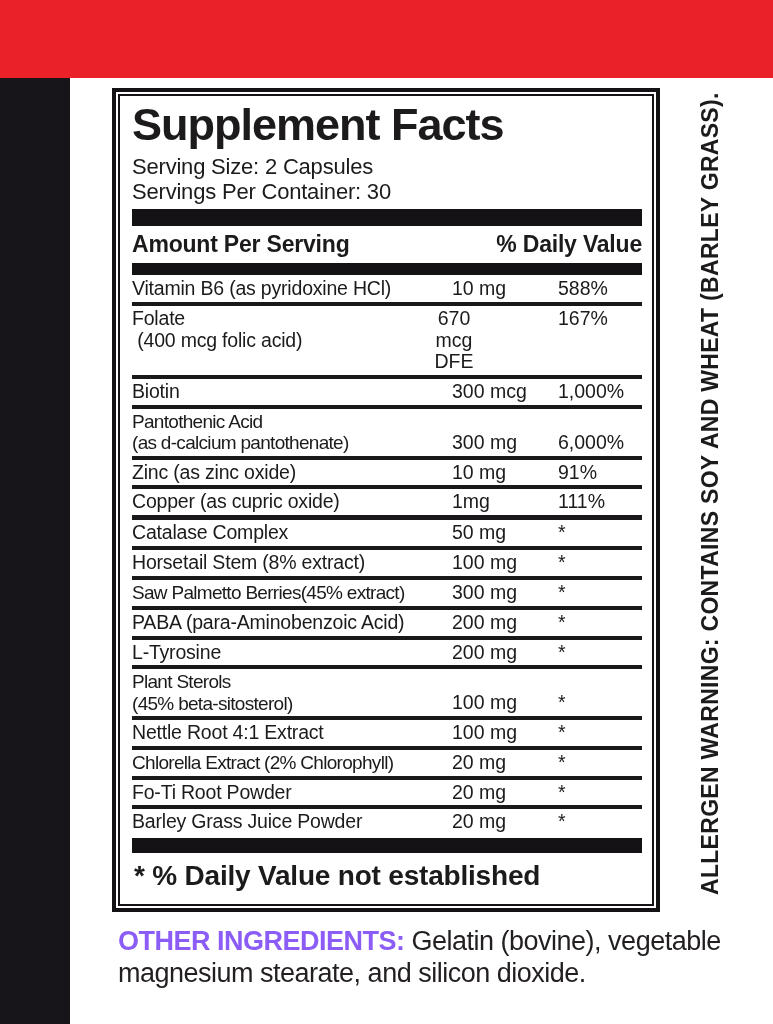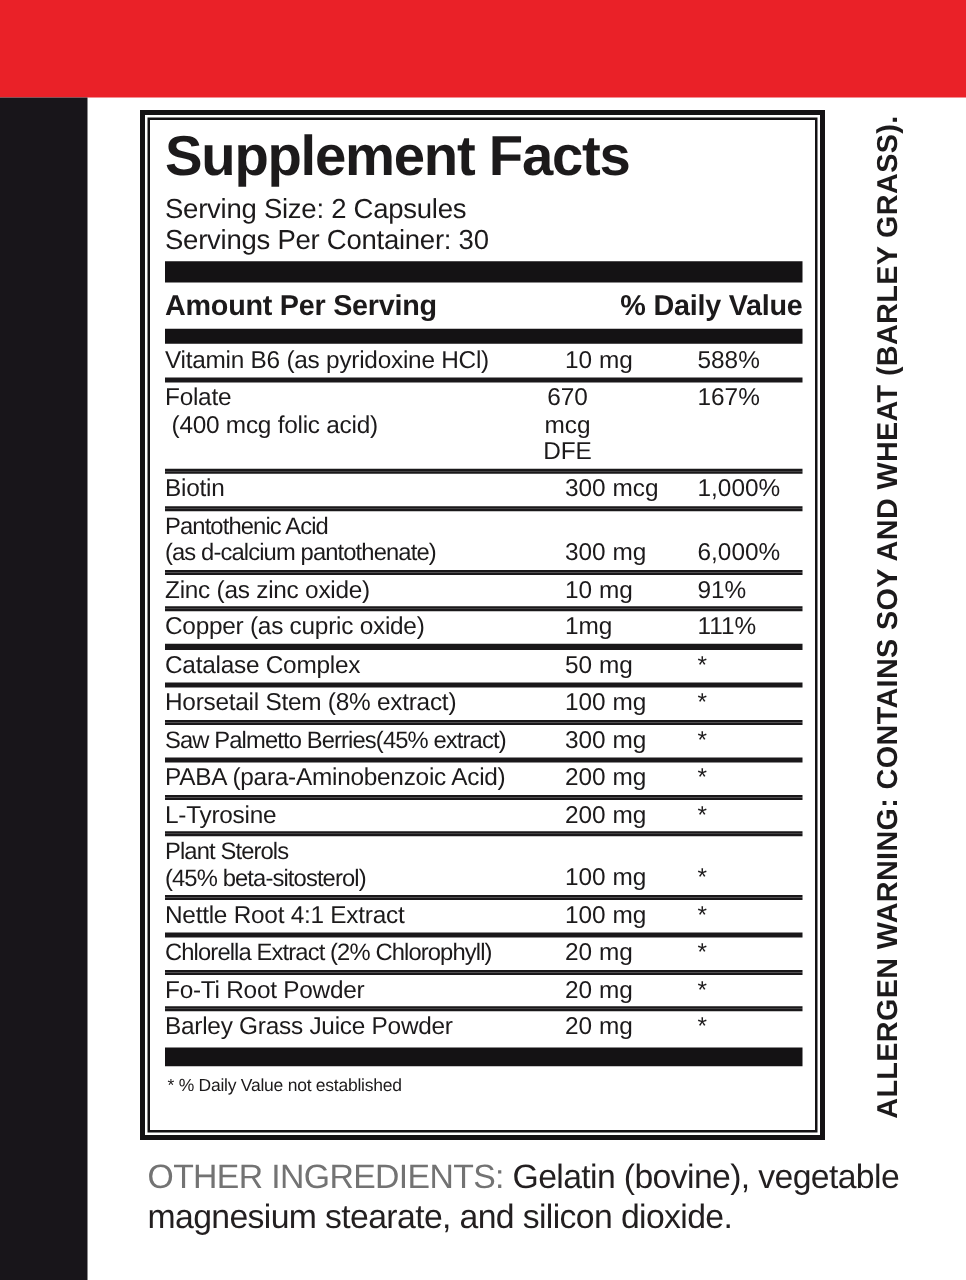--- a/index.html
+++ b/index.html
@@ -31,31 +31,31 @@
 
   .row { display:flex; align-items:center; padding:2px 0; font-size:19.5px; line-height:1.12; }
   .row.align-top { align-items:flex-start;gap:38px; }
   .row.align-bottom { align-items:flex-end; }
   .cell.name { flex:1; white-space:pre-line; letter-spacing:-0.2px; }
   .cell.name.condensed { letter-spacing:-0.7px; font-size:19px; }
   .cell.amount { width:106px; text-align:left; white-space:pre-line; padding-right:6px; }
   .cell.amount.multi { text-align:center; padding-right:26px; }
   .cell.dv { width:84px; text-align:left; }
 
-  .footnote { font-size:14px; letter-spacing:-0.2px; padding:5px 0 0 2px; }
+  .footnote { font-size:28px; letter-spacing:-0.2px; padding:5px 0 0 2px;font-weight:bold; }
 
   .allergen { position:absolute; left:684px; top:80px; width:52px; height:828px;
               display:flex; align-items:center; justify-content:center;
               writing-mode:vertical-rl; transform:rotate(180deg);
               font-size:23px; font-weight:600; letter-spacing:0.3px; color:#1c1a1b;
               white-space:nowrap; }
 
   .other-ing { position:absolute; left:118px; top:926px; width:604px;
                font-size:27px; line-height:1.18; letter-spacing:-0.5px; color:#231f20; }
-  .oi-label { color:#737373; font-weight:normal; }
+  .oi-label { color:#8b5cf6; font-weight:bold; }
 </style>
 </head>
 <body>
 
 <div class="stage">
 
   <div class="top-red-bar"></div>
   <div class="left-black-bar"></div>
 
   <div class="facts-box">

